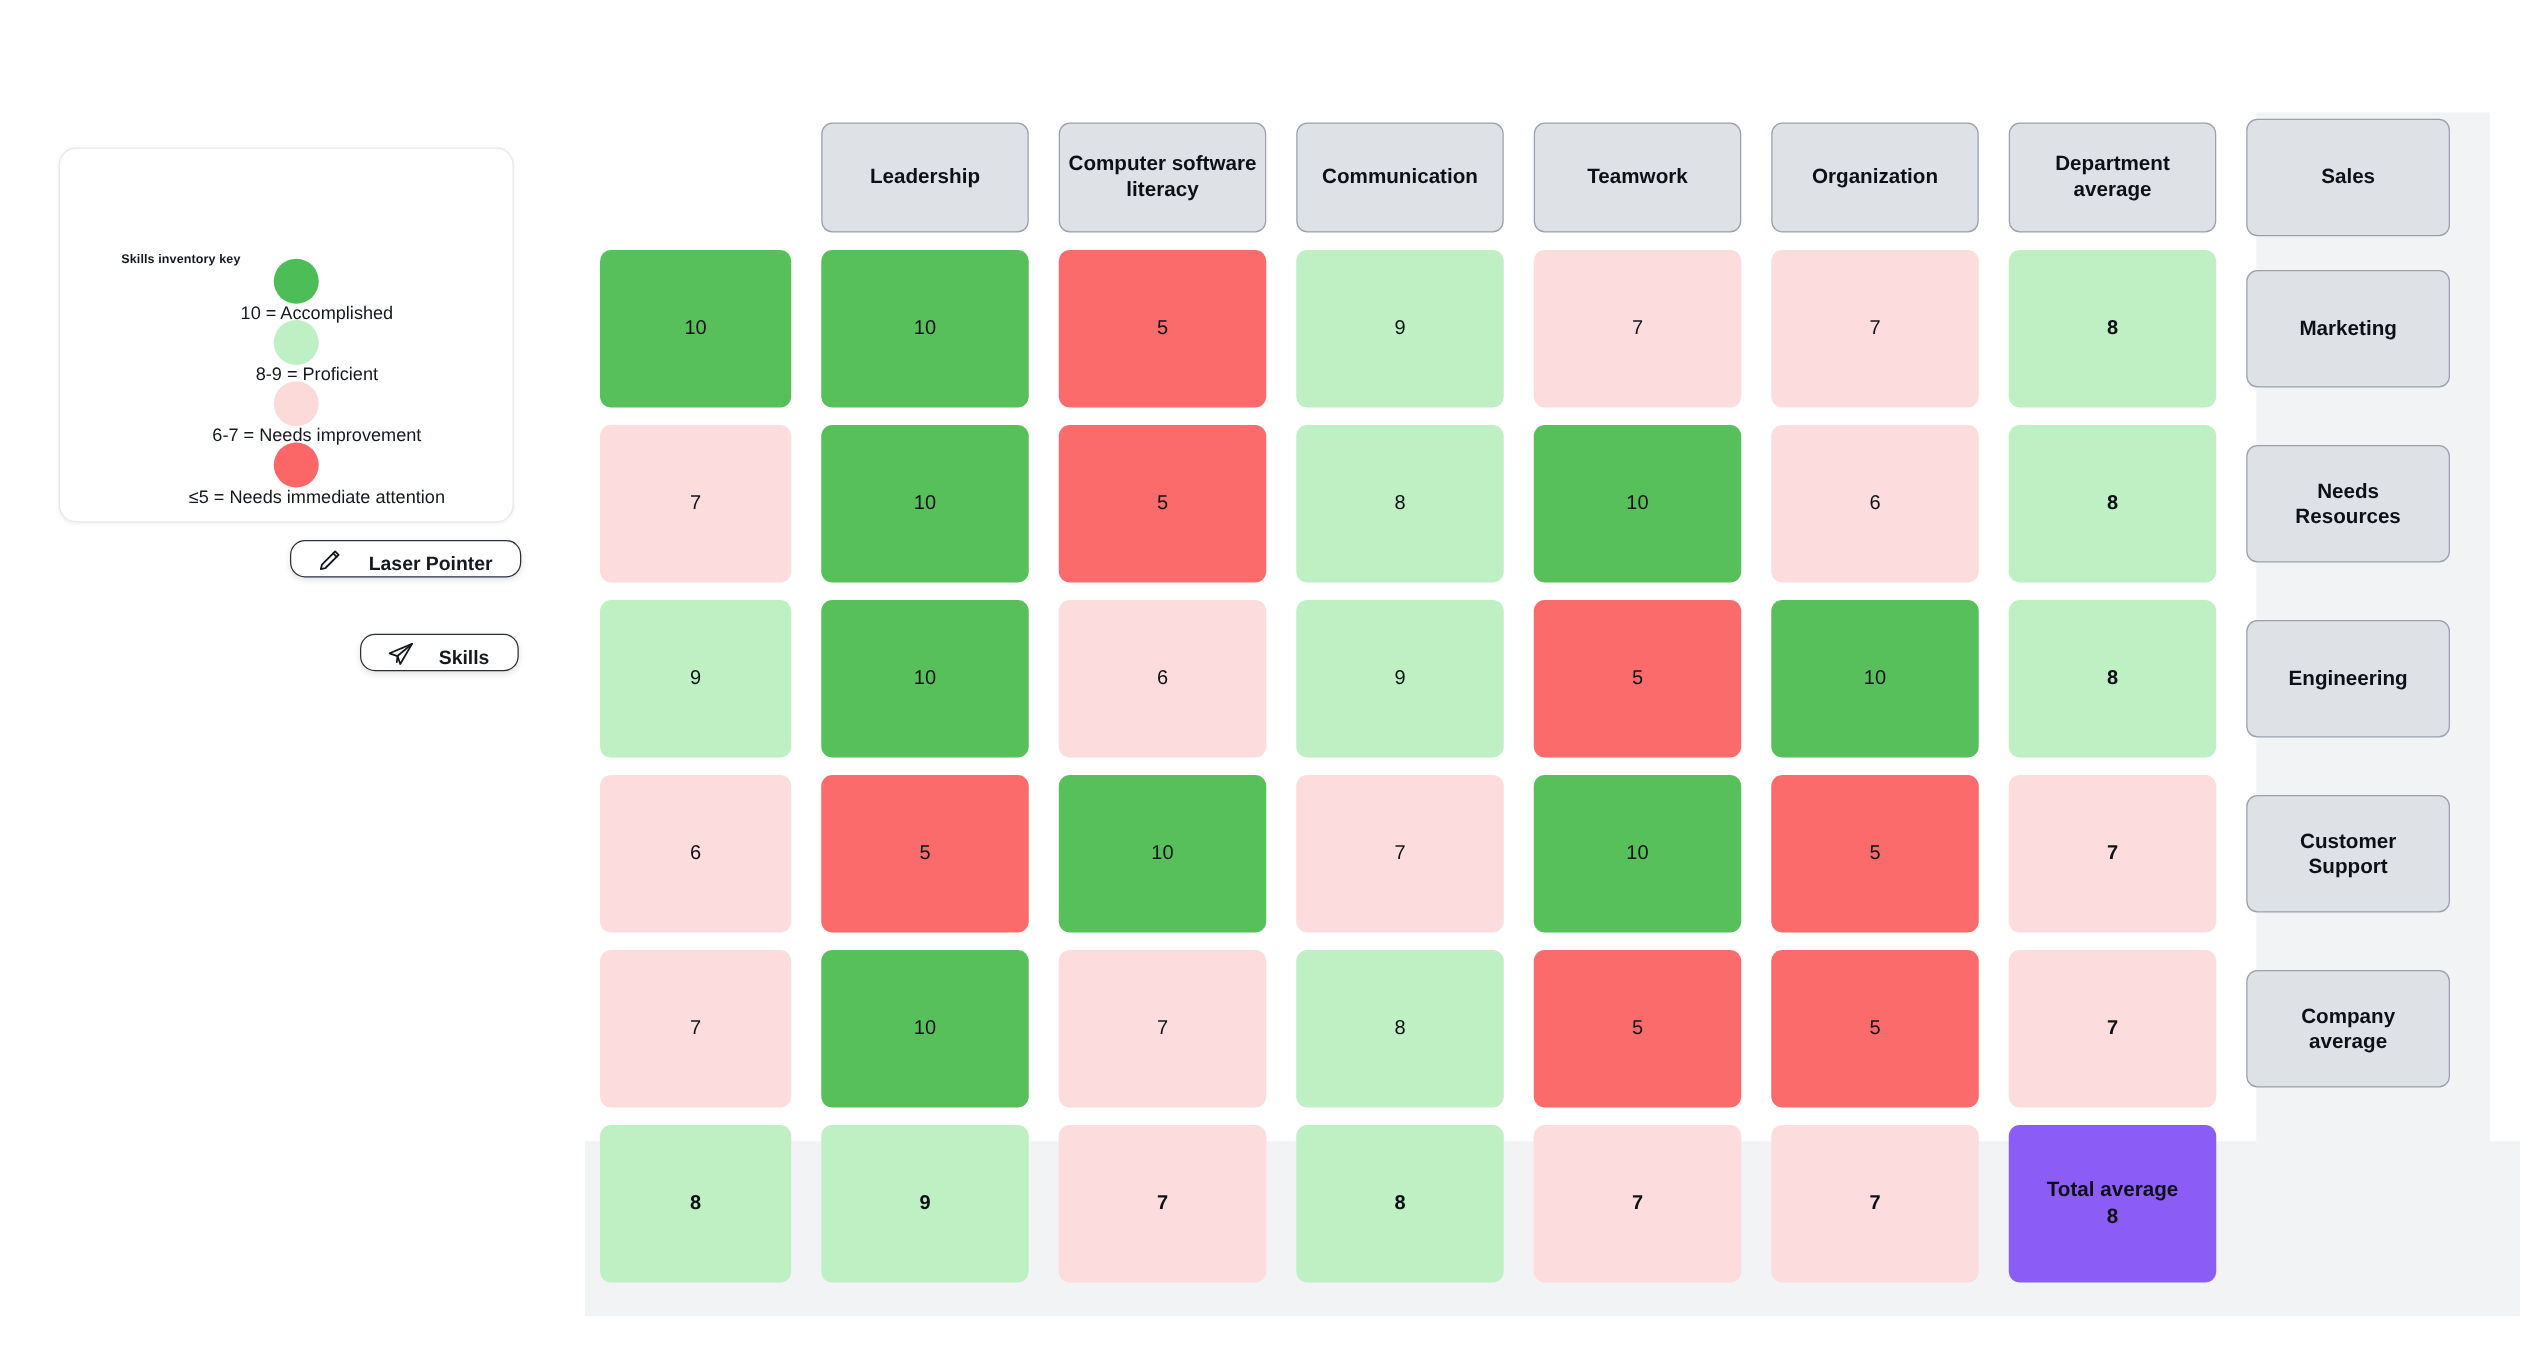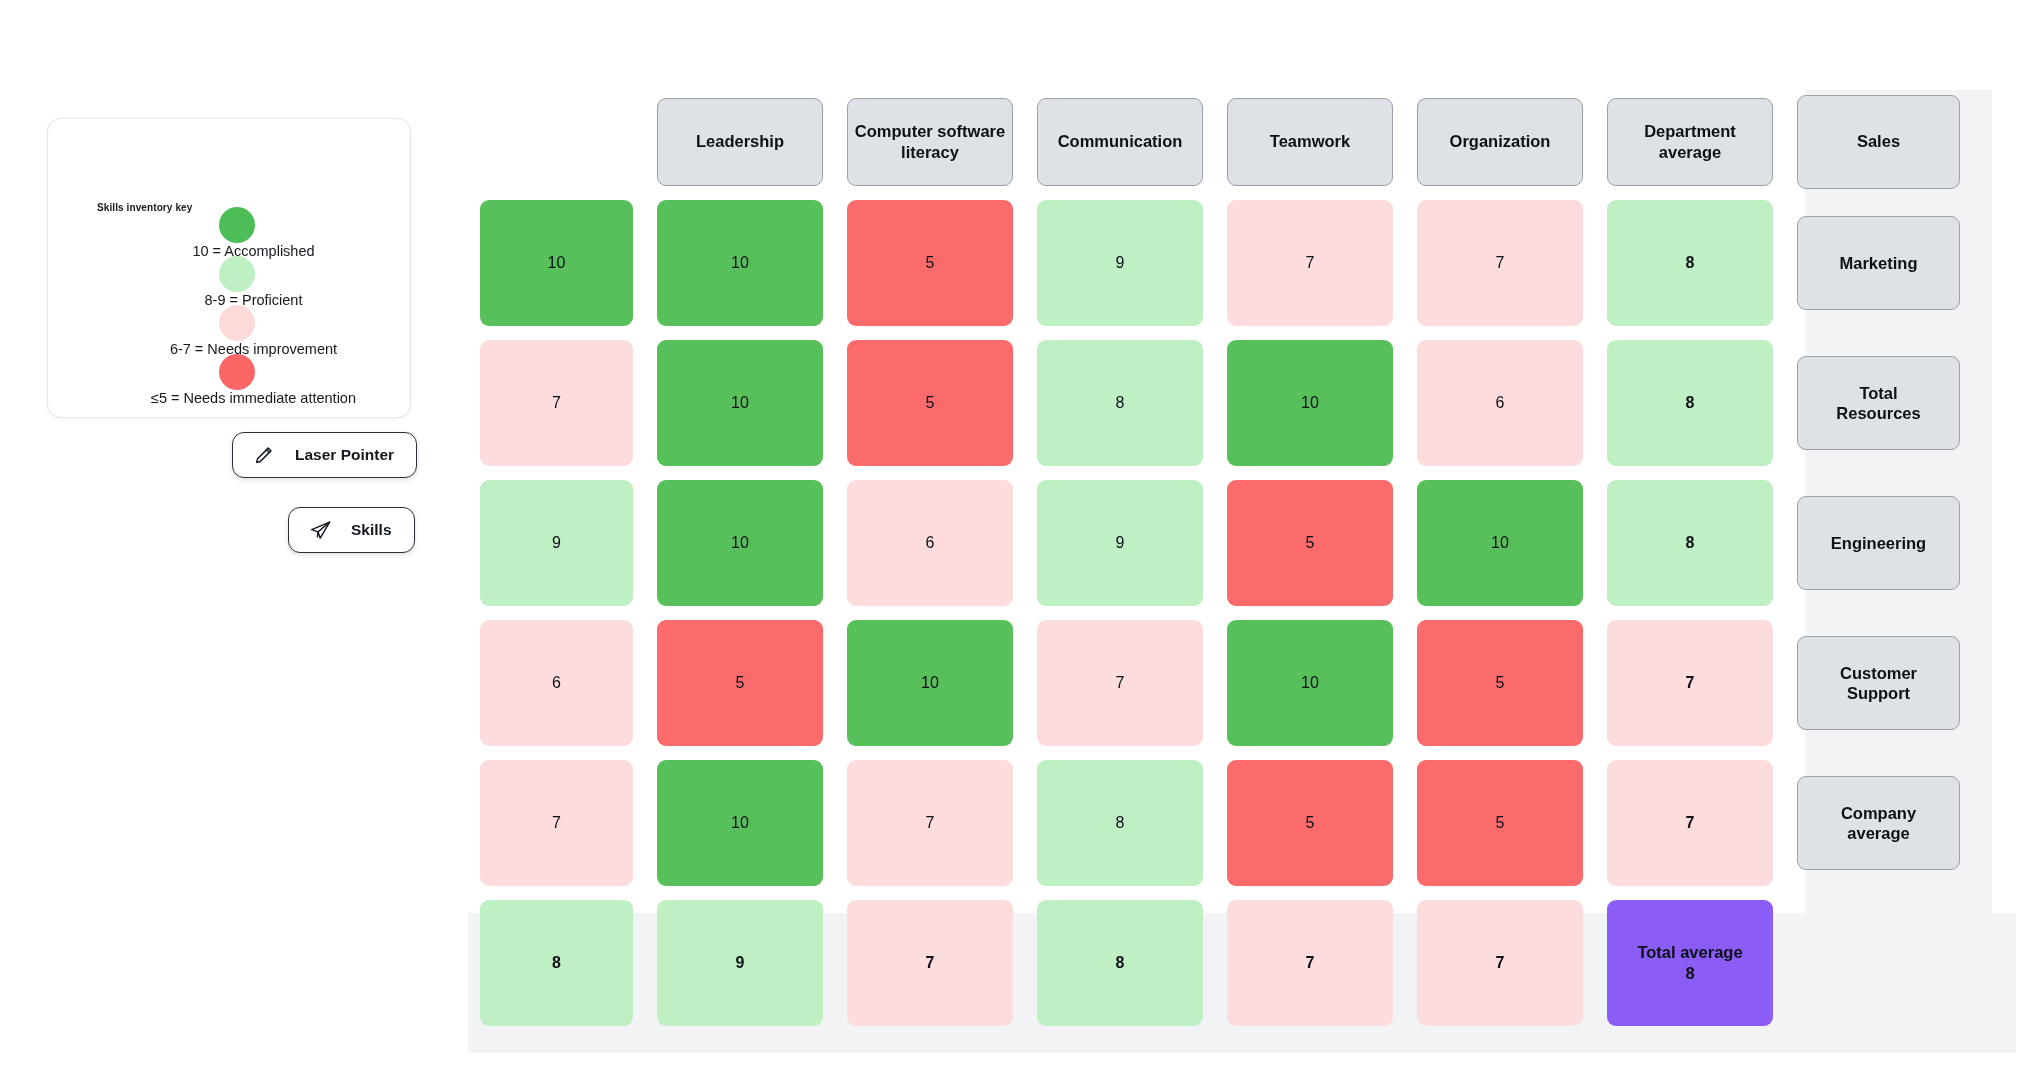--- a/index.html
+++ b/index.html
@@ -49,26 +49,26 @@
     margin-left: 33px;
     font-size: 14.5px;
     color: #14181f;
     white-space: nowrap;
   }
 
   
   .float-btn {
     position: absolute;
     display: flex;
-    align-items: center;
+    align-items: flex-end;
     background: #ffffff;
     border: 1.4px solid #2b3038;
     border-radius: 12px;
     box-shadow: 0 2px 5px rgba(20,20,30,0.13);
-    height: 46px;
+    height: 30px;
     cursor: pointer;
     user-select: none;
   }
   .float-btn .fb-icon {
     width: 34px; height: 26px;
     margin-left: 14px;
     display: flex; align-items: center; justify-content: center;
   }
   .float-btn .fb-label {
     font-size: 15.5px;
@@ -279,21 +279,21 @@
         <div class="cellwrap">
           <div class="cell" style="background: rgb(87, 192, 90);">10</div>
         </div>
         <div class="cellwrap">
           <div class="cell" style="background: rgb(252, 220, 220);">6</div>
         </div>
         <div class="cellwrap">
           <div class="cell avg" style="background: rgb(191, 240, 195);">8</div>
         </div>
         <div class="cellwrap">
-          <div class="rowlabel">Total Resources</div>
+          <div class="rowlabel">Needs Resources</div>
         </div>
         <div class="cellwrap">
           <div class="cell" style="background: rgb(191, 240, 195);">9</div>
         </div>
         <div class="cellwrap">
           <div class="cell" style="background: rgb(87, 192, 90);">10</div>
         </div>
         <div class="cellwrap">
           <div class="cell" style="background: rgb(252, 220, 220);">6</div>
         </div>

